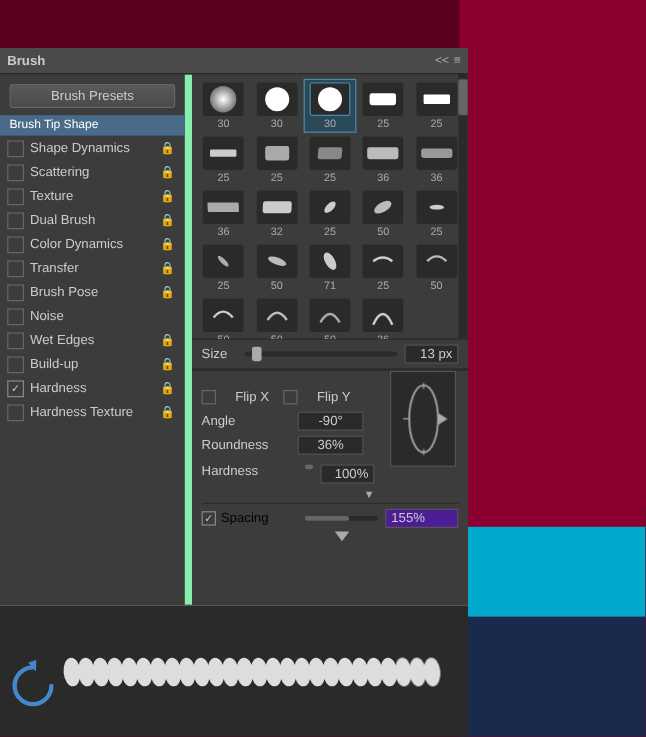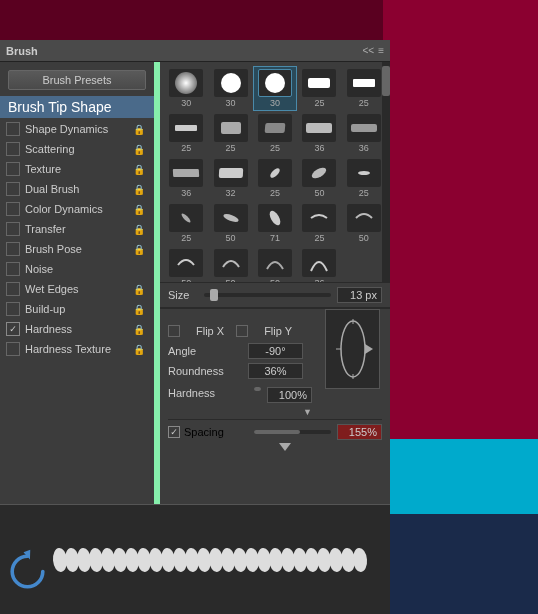--- a/index.html
+++ b/index.html
@@ -103,21 +103,21 @@
       color: #ccc;
       font-size: 11px;
       padding: 3px 8px;
       cursor: pointer;
       text-align: center;
     }
 
     .brush-tip-shape-btn {
       background: #4a6a8a;
       color: #fff;
-      font-size: 14px;
+      font-size: 10px;
       padding: 3px 8px;
       margin: 0 0 1px 0;
       cursor: pointer;
     }
 
     .sidebar-item {
       display: flex;
       align-items: center;
       padding: 2px 8px 2px 6px;
       color: #ccc;
@@ -674,21 +674,21 @@
 
           <div style="border-top:1px solid #2a2a2a; padding-top:4px;">
             <div style="display:flex; align-items:center;">
               <div style="display:flex;align-items:center;gap:4px;width:80px;">
                 <div style="width:12px;height:12px;border:1px solid #888;background:#3c3c3c;display:flex;align-items:center;justify-content:center;color:#ccc;font-size:9px;">✓</div>
                 <span>Spacing</span>
               </div>
               <div style="flex:1;height:4px;background:#2a2a2a;border-radius:2px;margin:0 6px;position:relative;">
                 <div style="width:60%;height:100%;background:#666;border-radius:2px;"></div>
               </div>
-              <input type="text" style="background: #7f1d1d; border: 1px solid rgb(85, 85, 85); color: rgb(204, 204, 204); font-size: 11px; padding: 1px 4px; width: 45px; text-align: right;" value="155%">
+              <input type="text" style="background: #4c1d95; border: 1px solid rgb(85, 85, 85); color: rgb(204, 204, 204); font-size: 11px; padding: 1px 4px; width: 61px; " value="155%">
             </div>
 
             <div style="display:flex;justify-content:center;padding-top:3px;">
               <div style="width:0;height:0;border-left:6px solid transparent;border-right:6px solid transparent;border-top:8px solid #aaa;margin-left:20px;"></div>
             </div>
           </div>
         </div>
       </div>
     </div>
   </div>

